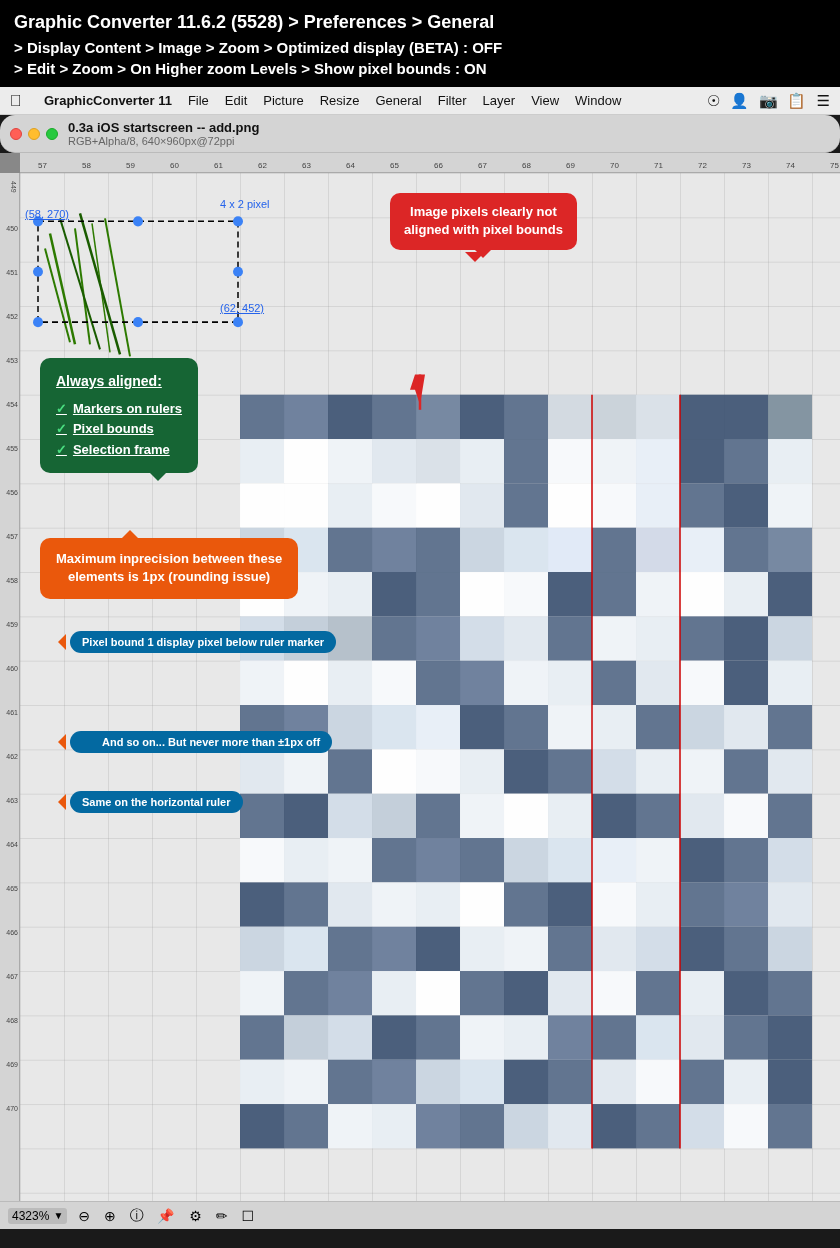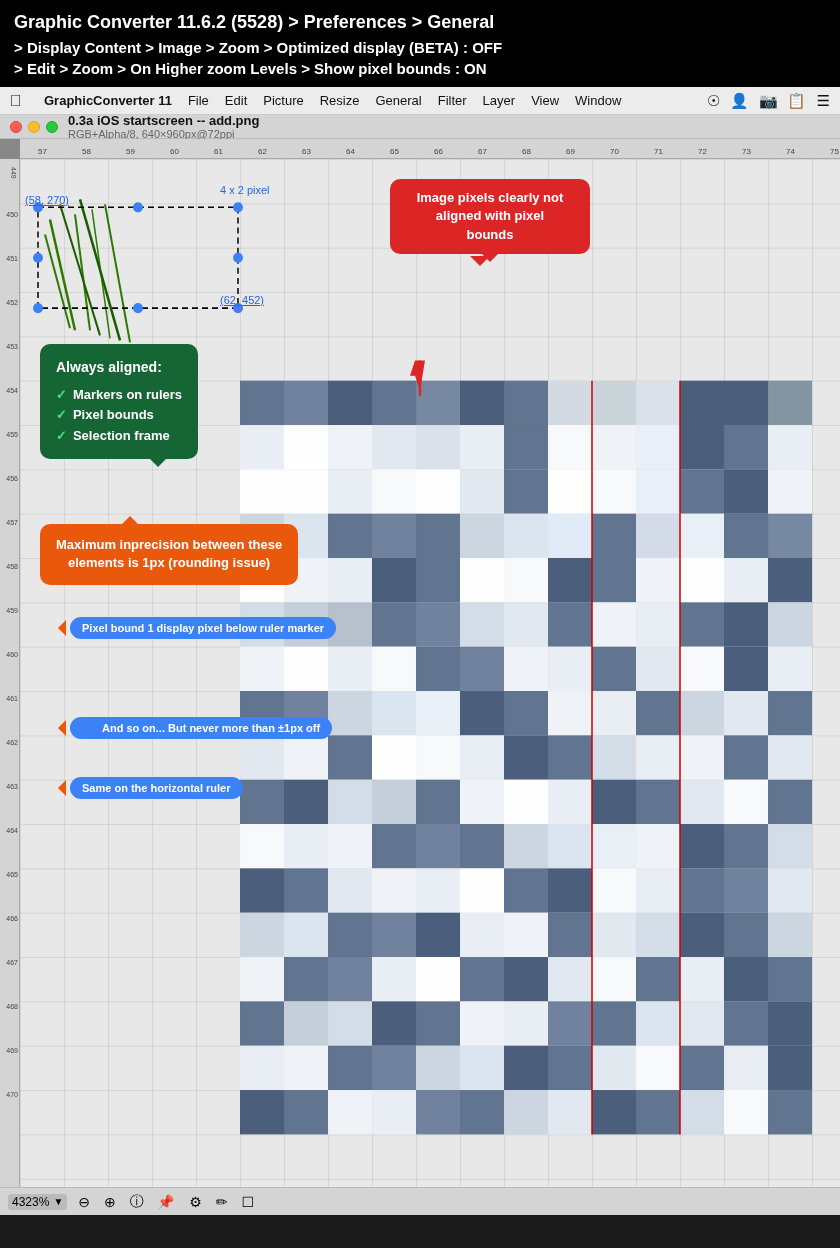--- a/index.html
+++ b/index.html
@@ -35,25 +35,26 @@
       padding: 2px 8px;
       white-space: nowrap;
     }
     .menu-item.app-name { font-weight: 700; }
     .menu-spacer { flex: 1; }
     .menu-icons { display: flex; gap: 10px; padding-right: 6px; font-size: 15px; }
 
     
     #title-bar {
       background: #d4d4d4;
-      height: 24px;
+      height: 38px;
       display: flex;
       align-items: center;
       padding: 0 10px;
       border-bottom: 1px solid #bbb;
+      border-radius: 15px;
     }
     .traffic-lights { display: flex; gap: 6px; margin-right: 10px; }
     .tl { width: 12px; height: 12px; border-radius: 50%; }
     .tl.red { background: #ff5f56; border: 1px solid #e0443e; }
     .tl.yellow { background: #ffbd2e; border: 1px solid #dea123; }
     .tl.green { background: #27c93f; border: 1px solid #1aab29; }
     .file-title { font-size: 12px; color: #111; }
     .file-title .name { font-weight: 600; font-size: 13px; }
     .file-title .meta { color: #666; font-size: 11px; }
 
@@ -126,21 +127,21 @@
       z-index: 20;
     }
 
     
     .callout-red {
       position: absolute;
       background: #dc2626;
       color: white;
       font-size: 13px;
       font-weight: 600;
-      padding: 10px 21px;
+      padding: 10px 14px;
       border-radius: 10px;
       z-index: 30;
       text-align: center;
       line-height: 1.4;
       max-width: 200px;
     }
     .callout-red::after {
       content: '';
       position: absolute;
       bottom: -18px;
@@ -192,21 +193,21 @@
       position: absolute;
       top: -18px;
       left: 80px;
       border: 10px solid transparent;
       border-bottom-color: #ea580c;
     }
 
     
     .pill-label {
       position: absolute;
-      background: #3b82f6;
+      background: #0369a1;
       color: white;
       font-size: 11px;
       font-weight: 600;
       padding: 5px 12px;
       border-radius: 16px;
       z-index: 30;
       white-space: nowrap;
     }
     .pill-label::before {
       content: '';
@@ -610,28 +611,28 @@
       <circle cx="18" cy="148" r="5" fill="#3b82f6"></circle>
       <circle cx="118" cy="148" r="5" fill="#3b82f6"></circle>
       <circle cx="218" cy="148" r="5" fill="#3b82f6"></circle>
 
       <polygon points="395,200 405,200 400,230 395,215 390,215" fill="#dc2626"></polygon>
       <line x1="400" y1="200" x2="400" y2="235" stroke="#dc2626" stroke-width="2.5"></line>
     </svg>
 
     <div class="coord-label" style="top:35px;left:5px;">(58, 270)</div>
     <div class="dim-label" style="top:25px;left:200px;">4 x 2 pixel</div>
-    <div class="coord-label" style="top:135px;left:200px;">(62, 452)</div>
+    <div class="coord-label" style="top:129px;left:200px;">(62, 452)</div>
 
     <div class="callout-red" style="top:20px;left:370px;">
       <span>Image pixels clearly not<br>aligned with pixel bounds</span>
       <div style="position:absolute;bottom:-22px;left:40%;border:10px solid transparent;border-top-color:#dc2626;"></div>
     </div>
 
-    <div class="callout-green" style="top:185px;left:20px;">
+    <div class="callout-green" style="top:185px;left:20px;text-decoration:underline;">
       <div style="font-size:14px;font-weight:700;margin-bottom:6px;">Always aligned:</div>
       <div><span class="checkmark">✓</span>Markers on rulers</div>
       <div><span class="checkmark">✓</span>Pixel bounds</div>
       <div><span class="checkmark">✓</span>Selection frame</div>
     </div>
 
     <div class="callout-orange" style="top:365px;left:20px;">
       <span>Maximum inprecision between these<br>elements is 1px (rounding issue)</span>
     </div>
 

